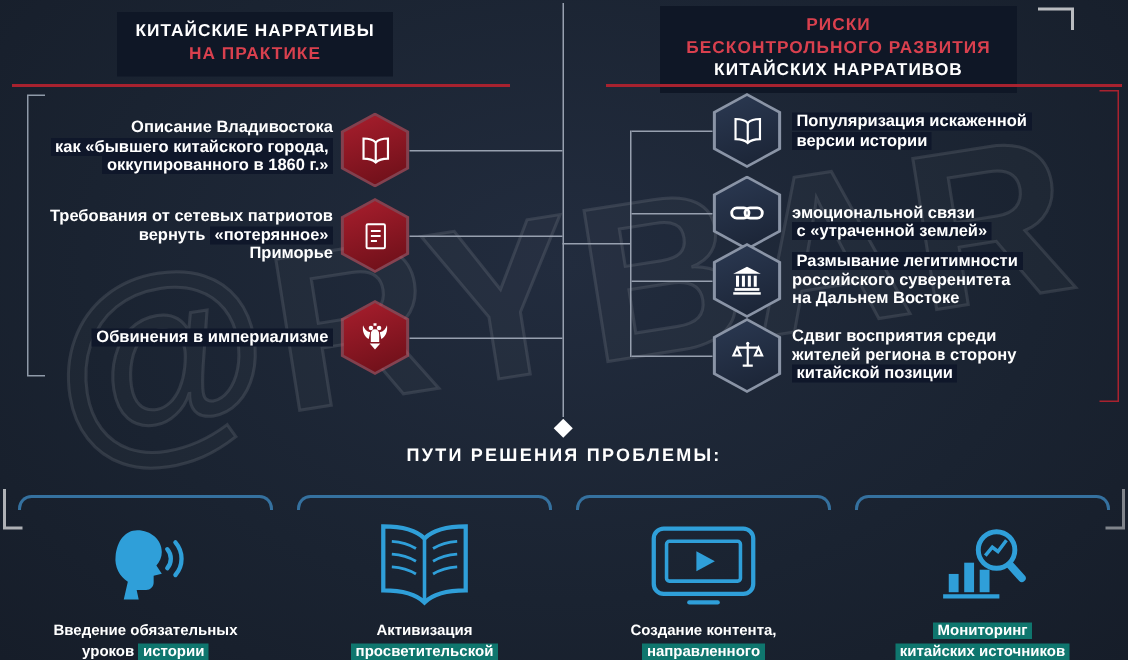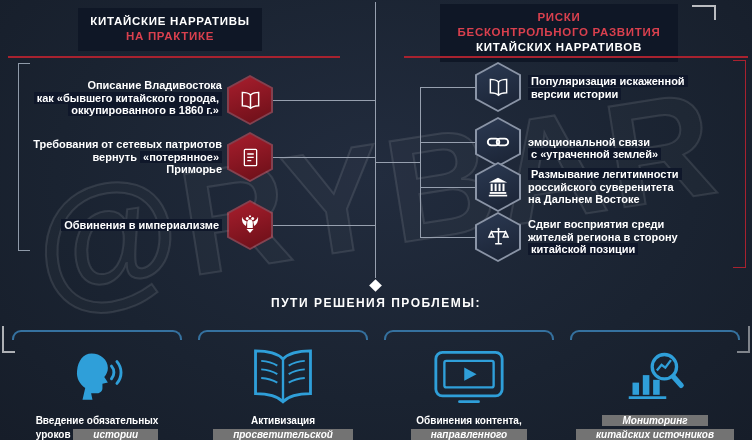--- a/index.html
+++ b/index.html
@@ -70,21 +70,21 @@
   .ltext { left: 26px; width: 196px; text-align: right; }
   .rtext { left: 528px; width: 206px; text-align: left; }
 
   
   .sol-title { position: absolute; top: 296px; left: 0; width: 752px; text-align: center;
     font-size: 12px; font-weight: bold; letter-spacing: 1.5px; z-index: 4; }
   .col { position: absolute; top: 330px; width: 170px; height: 106px; z-index: 4; }
   .col-top { height: 10px; border: 2px solid #35719f; border-bottom: none; border-radius: 9px 9px 0 0; }
   .col-icon { height: 70px; display: flex; align-items: center; justify-content: center; margin-top: 2px; }
   .col-text { text-align: center; font-size: 10px; font-weight: bold; line-height: 14px; margin-top: 2px; }
-  .col-text .hl { background: #737373; padding: 0 20px; font-style: italic; }
+  .col-text .hl { background: #0f766e; padding: 0 3px; }
 </style>
 </head>
 <body>
 
 <div class="watermark">@RYBAR</div>
 <div class="corner tr"></div>
 <div class="corner lm"></div>
 <div class="corner rm"></div>
 
 <div class="header-box hb-left">
@@ -231,21 +231,21 @@
 <div class="col" style="left:384px">
   <div class="col-top"></div>
   <div class="col-icon">
     <svg width="72" height="56" viewBox="0 0 76 58" fill="none" stroke="#2f9fd9">
       <rect x="3" y="3" width="70" height="46" rx="7" stroke-width="3"></rect>
       <rect x="12" y="12" width="52" height="28" rx="2" stroke-width="2.5"></rect>
       <path d="M33 19l13 7-13 7z" fill="#2f9fd9" stroke="none"></path>
       <path d="M28 55h20" stroke-width="3" stroke-linecap="round"></path>
     </svg>
   </div>
-  <div class="col-text"><span>Обвинения контента,</span><br><span class="hl">направленного</span></div>
+  <div class="col-text"><span>Создание контента,</span><br><span class="hl">направленного</span></div>
 </div>
 
 <div class="col" style="left:570px">
   <div class="col-top"></div>
   <div class="col-icon">
     <svg width="60" height="60" viewBox="0 0 64 64">
       <g fill="#2f9fd9">
         <rect x="8" y="38" width="7" height="13"></rect>
         <rect x="19" y="30" width="7" height="21"></rect>
         <rect x="30" y="35" width="7" height="16"></rect>

